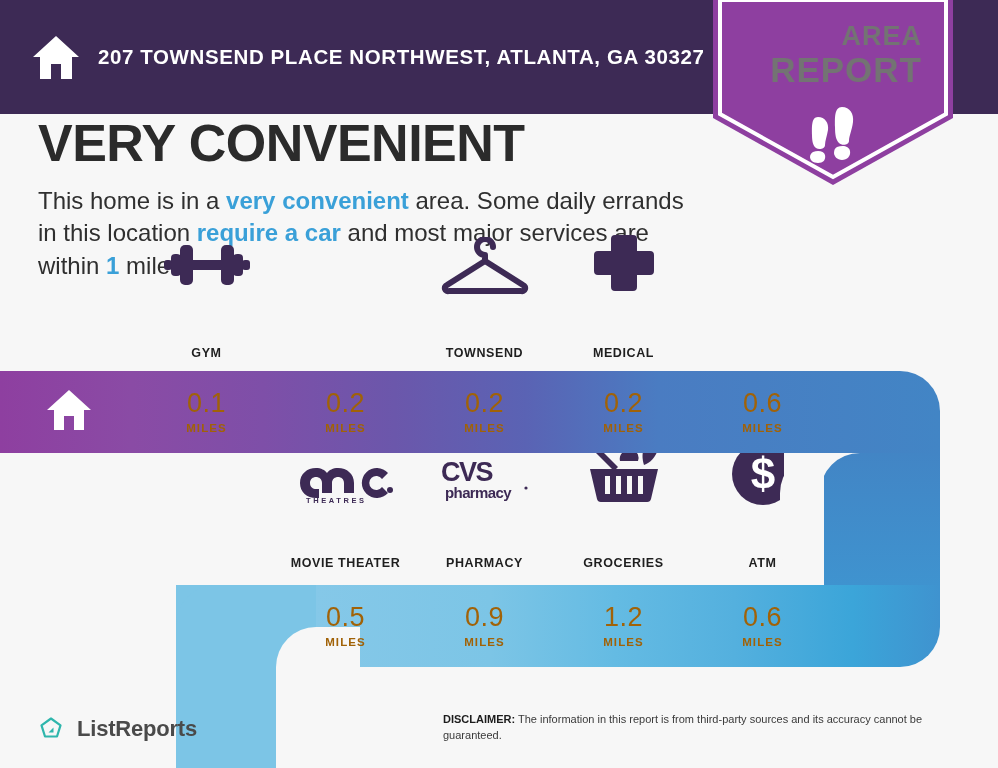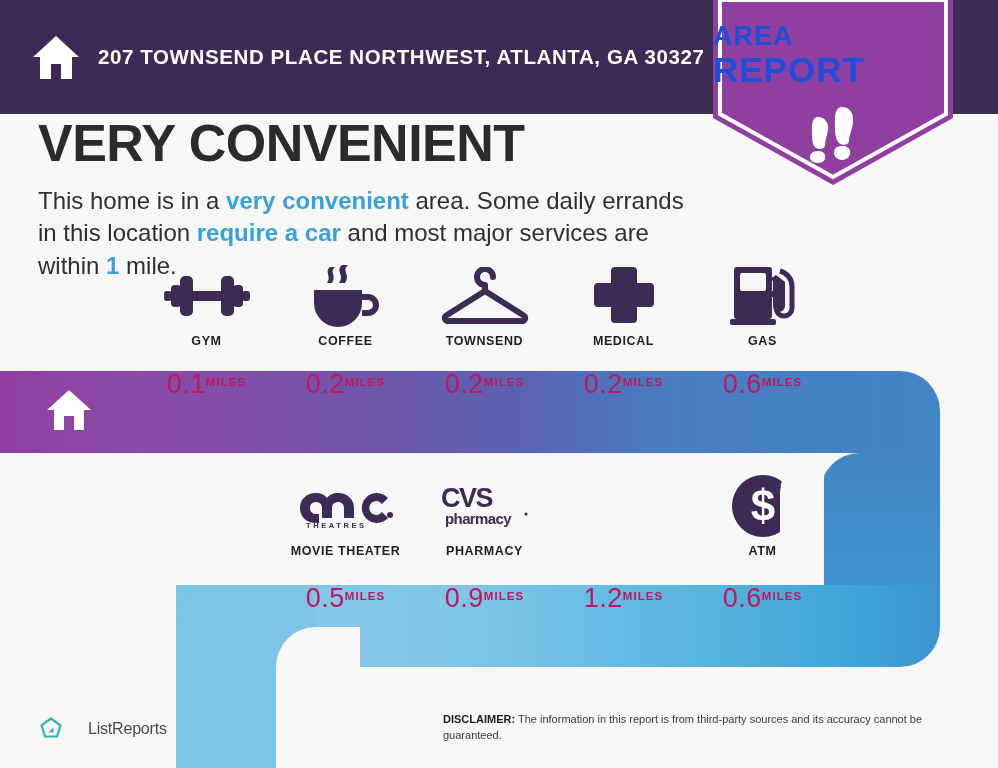--- a/index.html
+++ b/index.html
@@ -24,21 +24,21 @@
   }
 
   
   #area-report-badge{
     position:absolute; left:713px; top:0; width:240px; height:185px;
     z-index:5;
   }
   #area-report-badge svg{ display:block; }
   #badge-text{
     position:absolute; left:0; top:22px; width:209px;
-    text-align:left; color:#1d4ed8; pointer-events:none;
+    text-align:right; color:#737373; pointer-events:none;
   }
   #badge-text .l1{ display:block; font-size:27px; font-weight:700; letter-spacing:1px; line-height:1.06; }
   #badge-text .l2{ display:block; font-size:35px; font-weight:700; letter-spacing:1px; line-height:1.06; }
 
   
   #title-block{ position:absolute; left:38px; top:116px; width:680px; }
   #page-title{
     font-size:52px; font-weight:700; color:#2b2b2b; letter-spacing:-0.5px;
     line-height:1.05; white-space:nowrap;
   }
@@ -47,55 +47,55 @@
     max-width:665px;
   }
   #page-subtitle .hl{ color:#3aa0d8; font-weight:700; }
 
   
   .icon-row{ position:absolute; left:137px; width:695px; height:95px; }
   #icon-row-1{ top:265px; }
   #icon-row-2{ top:475px; }
   .icon-cell{
     position:absolute; width:139px; height:95px;
-    display:flex; flex-direction:column; align-items:center; justify-content:flex-start;
+    display:flex; flex-direction:column; align-items:center; justify-content:flex-end;gap:44px;
   }
   .icon-art{ height:62px; display:flex; align-items:center; justify-content:center; }
   .icon-label{
     font-size:12.5px; font-weight:700; color:#1f1f1f; letter-spacing:.6px;
     margin-top:7px; white-space:nowrap;
   }
 
   
   #snake{ position:absolute; left:0; top:360px; width:998px; height:408px; }
 
   
   .value-row{ position:absolute; height:82px; }
   #value-row-1{ left:137px; top:371px; width:695px; }
   #value-row-2{ left:276px; top:585px; width:556px; }
   .value-cell{
     position:absolute; width:139px; height:82px;
-    display:flex; flex-direction:row; align-items:flex-start; justify-content:center;
-    color:#be185d;
+    display:flex; flex-direction:column; align-items:center; justify-content:center;
+    color:#a16207;
   }
   .value-num{ font-size:27px; font-weight:400; line-height:1; letter-spacing:.5px; }
   .value-unit{ font-size:11.5px; font-weight:700; letter-spacing:1.1px; margin-top:5px; }
 
   #row1-home-icon{
     position:absolute; left:45px; top:386px; width:48px; height:48px; z-index:3;
   }
 
   
   #footer-logo{
     position:absolute; left:38px; top:716px;
     display:flex; align-items:center; z-index:6;
   }
   #footer-logo-mark{ width:26px; height:26px; flex:none; }
   #footer-logo-text{
-    font-size:16px; color:#4a4a4a; margin-left:24px; letter-spacing:-.2px;
+    font-size:22px; color:#4a4a4a; margin-left:13px; letter-spacing:-.2px;font-weight:bold;
   }
   #disclaimer{
     position:absolute; left:443px; top:712px; width:530px;
     font-size:11px; color:#3a3a3a; line-height:1.42;
   }
   #disclaimer b{ font-weight:700; color:#1c1c1c; }
 </style>
 </head>
 <body>
 
@@ -139,65 +139,38 @@
      <rect x="9" y="19" width="10" height="22" rx="4"></rect>
      <rect x="71" y="19" width="10" height="22" rx="4"></rect>
      <rect x="2" y="25" width="8" height="10" rx="3"></rect>
      <rect x="80" y="25" width="8" height="10" rx="3"></rect>
      <rect x="28" y="25" width="34" height="10"></rect>
           </g>
         </svg>
       </div>
       <div class="icon-label">GYM</div>
     </div>
-    <div class="icon-cell" style="left: 139px;">
-      <div class="icon-art">
-        <svg width="80" height="62" viewBox="0 0 80 62">
-          <g fill="#3d2a55">
-     <path d="M8 25 h48 v13 a24 24 0 0 1 -24 24 a24 24 0 0 1 -24 -24 Z"></path>
-     <path d="M56 29 h6 a11 11 0 0 1 0 22 h-6 v-6 h6 a5 5 0 0 0 0 -10 h-6 Z"></path>
-     <path d="M24 2 c-6 5 2 9 -3 16 h5 c5 -8 -3 -11 3 -16 Z"></path>
-     <path d="M36 0 c-7 6 3 10 -3 18 h6 c6 -9 -4 -12 3 -18 Z"></path>
-          </g>
-        </svg>
-      </div>
-      <div class="icon-label">COFFEE</div>
-    </div>
     <div class="icon-cell" style="left: 278px;">
       <div class="icon-art">
         <svg width="92" height="58" viewBox="0 0 92 58">
           <g fill="none" stroke="#3d2a55" stroke-width="6" stroke-linecap="round" stroke-linejoin="round">
      <path d="M46 24 v-6 a8 8 0 1 1 8 -8"></path>
      <path d="M46 24 L8 48 a3 3 0 0 0 2 6 h72 a3 3 0 0 0 2 -6 Z"></path>
           </g>
         </svg>
       </div>
       <div class="icon-label">TOWNSEND</div>
     </div>
     <div class="icon-cell" style="left: 417px;">
       <div class="icon-art">
         <svg width="64" height="62" viewBox="0 0 64 62">
           <path fill="#3d2a55" d="M23 2 h18 a4 4 0 0 1 4 4 v12 h13 a4 4 0 0 1 4 4 v16 a4 4 0 0 1 -4 4 h-13 v12 a4 4 0 0 1 -4 4 h-18 a4 4 0 0 1 -4 -4 v-12 h-13 a4 4 0 0 1 -4 -4 v-16 a4 4 0 0 1 4 -4 h13 v-12 a4 4 0 0 1 4 -4 Z"></path>
         </svg>
       </div>
       <div class="icon-label">MEDICAL</div>
-    </div>
-    <div class="icon-cell" style="left: 556px;">
-      <div class="icon-art">
-        <svg width="70" height="62" viewBox="0 0 70 62">
-          <g fill="#3d2a55">
-     <rect x="6" y="2" width="38" height="52" rx="3"></rect>
-     <rect x="12" y="8" width="26" height="18" rx="2" fill="#f7f7f7"></rect>
-     <rect x="2" y="54" width="46" height="6" rx="2"></rect>
-     <path d="M48 10 l9 7 v24 a6 6 0 0 1 -12 0 v-9 h-5 v-6 h5 v-10 l-3 -2 Z"></path>
-     <path d="M52 6 c7 2 12 8 12 15 v22 a8 8 0 0 1 -16 0" fill="none" stroke="#3d2a55" stroke-width="5"></path>
-          </g>
-        </svg>
-      </div>
-      <div class="icon-label">GAS</div>
     </div>
   </div>
 
 <div class="icon-row" id="icon-row-2">
     <div class="icon-cell" style="left: 278px;">
       <div class="icon-art">
         <svg width="92" height="50" viewBox="0 0 92 50">
           <g fill="#3d2a55">
      <text x="2" y="26" font-family="Liberation Sans" font-size="27" font-weight="700" letter-spacing="-1.5">CVS</text>
      <text x="6" y="43" font-family="Liberation Sans" font-size="15" font-weight="700" letter-spacing="-0.6">pharmacy</text>
@@ -214,20 +187,39 @@
      <path d="M2 26 c0 -9 7 -15 16 -15 c5 0 9 2 11 5 c2 -3 6 -5 11 -5 c9 0 16 6 16 15 v10 h-10 v-10 c0 -4 -3 -6 -6 -6 c-3 0 -6 2 -6 6 v10 h-10 v-10 c0 -4 -3 -6 -6 -6 c-3 0 -6 2 -6 6 c0 4 3 6 6 6 h3 v9 h-3 c-9 0 -16 -6 -16 -15 Z"></path>
      <path d="M90 16 a15 15 0 1 0 0 20 l-6 -6 a7 7 0 1 1 0 -8 Z"></path>
      <circle cx="92" cy="33" r="3"></circle>
      <g font-family="Liberation Sans" font-size="7.5" font-weight="700" letter-spacing="2.6">
               <text x="8" y="46">THEATRES</text>
             </g>
           </g>
         </svg>
       </div>
       <div class="icon-label">MOVIE THEATER</div>
+    </div>
+    <div class="icon-cell" style="left: 417px;">
+      <div class="icon-art">
+        <svg width="76" height="62" viewBox="0 0 76 62">
+          <g fill="#3d2a55">
+     <path d="M4 26 h68 l-7 30 a4 4 0 0 1 -4 3 h-46 a4 4 0 0 1 -4 -3 Z"></path>
+     <rect x="19" y="33" width="5" height="18" fill="#f7f7f7"></rect>
+     <rect x="30" y="33" width="5" height="18" fill="#f7f7f7"></rect>
+     <rect x="41" y="33" width="5" height="18" fill="#f7f7f7"></rect>
+     <rect x="52" y="33" width="5" height="18" fill="#f7f7f7"></rect>
+     <path d="M10 10 l4 -4 l18 18 l-4 4 Z"></path>
+     <path d="M36 10 a9 9 0 0 1 16 8 h-18 a9 9 0 0 1 2 -8 Z"></path>
+     <path d="M45 4 a5 5 0 1 1 5 5 a5 5 0 0 1 -5 -5 Z"></path>
+     <path d="M58 6 c4 -5 12 -5 14 0 c-2 8 -8 14 -14 16 c-2 -6 -2 -12 0 -16 Z"></path>
+     <path d="M62 2 c2 -3 6 -2 6 1 c-1 3 -4 4 -6 3 Z"></path>
+          </g>
+        </svg>
+      </div>
+      <div class="icon-label">GROCERIES</div>
     </div>
     <div class="icon-cell" style="left: 556px;">
       <div class="icon-art">
         <svg width="64" height="64" viewBox="0 0 64 64">
           <circle cx="32" cy="32" r="31" fill="#3d2a55"></circle>
      <text x="32" y="47" text-anchor="middle" font-family="Liberation Sans" font-size="44" font-weight="700" fill="#ffffff">$</text>
         </svg>
       </div>
       <div class="icon-label">ATM</div>
     </div>

